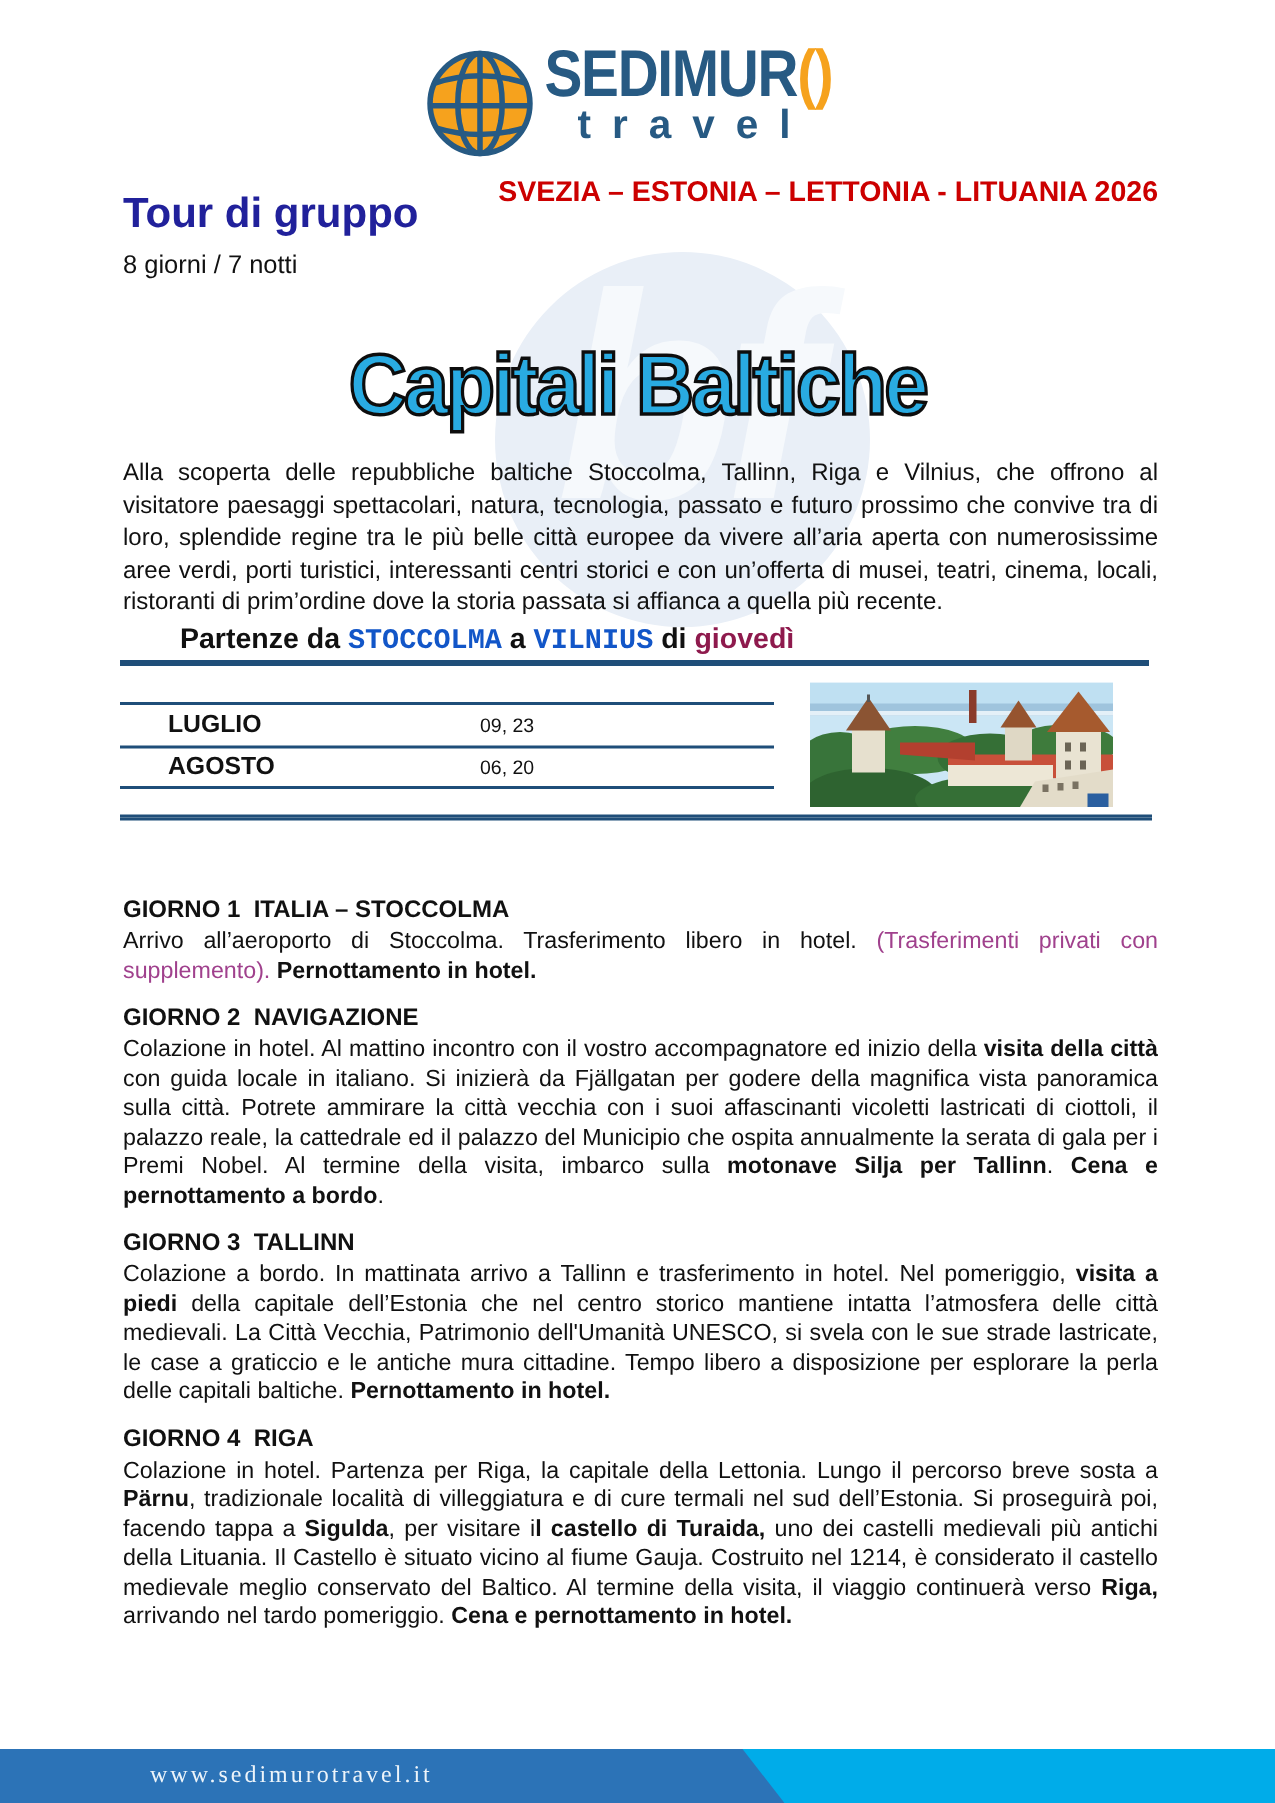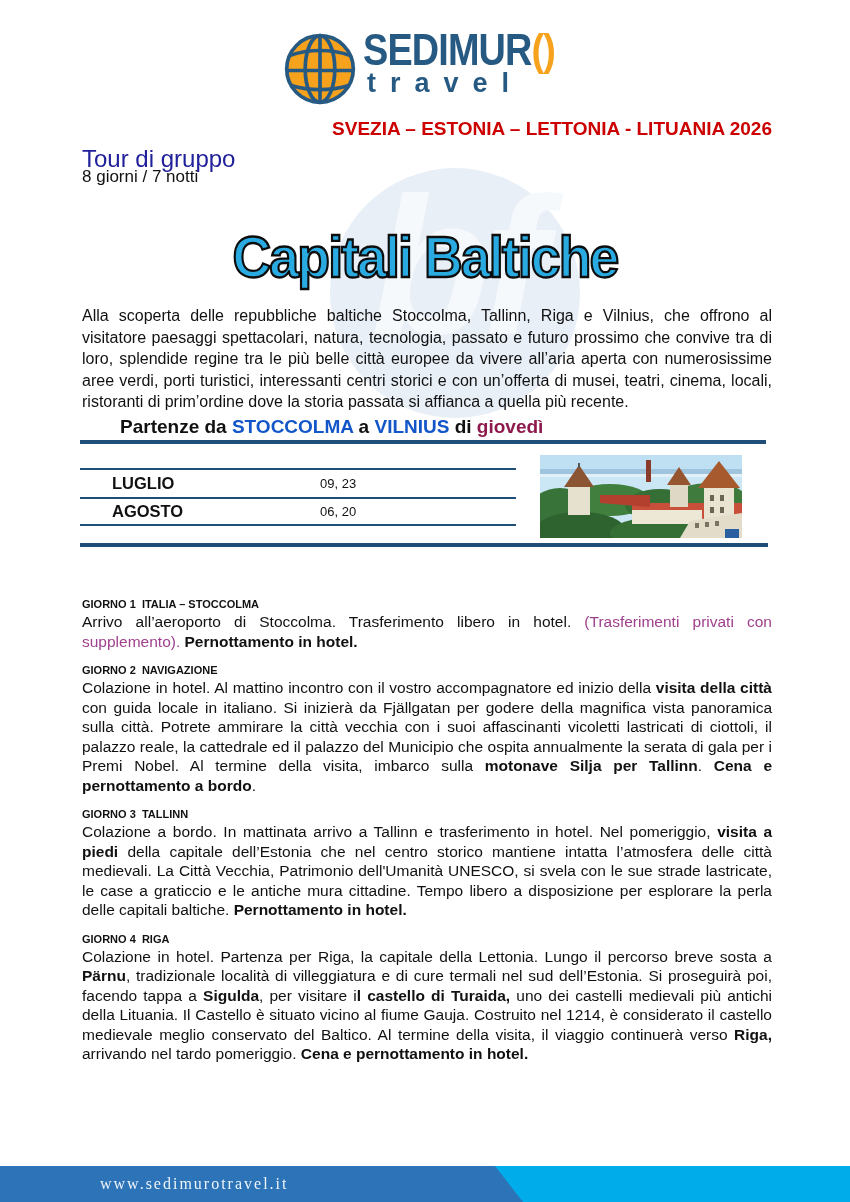--- a/index.html
+++ b/index.html
@@ -18,52 +18,52 @@
   .watermark span{font-size:195px;font-weight:bold;font-style:italic;color:#F6F9FC;letter-spacing:-8px;line-height:1;}
 
   
   .logo{position:absolute;left:283px;top:28px;display:flex;align-items:flex-start;z-index:2;}
   .logo-globe{width:74px;height:74px;margin-top:4px;}
   .logo-textblock{margin-left:6px;}
   .brand{font-size:44px;font-weight:bold;color:var(--c-logonavy);letter-spacing:-1px;
     transform:scaleX(.86);transform-origin:left top;white-space:nowrap;line-height:1;}
   .brand .parens{color:var(--c-logoorange);font-weight:bold;}
   .travel{font-size:27px;font-weight:bold;color:var(--c-logonavy);letter-spacing:14px;
-    margin-top:-4px;margin-left:4px;white-space:nowrap;}
+    margin-top:-4px;margin-left:22px;white-space:nowrap;}
 
   .route-line{position:absolute;right:78px;top:118px;font-size:19px;font-weight:bold;color:var(--c-red);z-index:2;margin-left:40px;}
-  .tour-type{position:absolute;left:82px;top:145px;font-size:24px;font-weight:normal;color:var(--c-navy);z-index:2;}
+  .tour-type{position:absolute;left:82px;top:126px;font-size:28px;font-weight:bold;color:var(--c-navy);z-index:2;}
   .duration{position:absolute;left:82px;top:167px;font-size:17px;color:#111;z-index:2;text-align:right;}
 
   .main-title{position:absolute;left:0;right:0;top:224px;text-align:center;z-index:2;
     font-size:57px;font-weight:bold;letter-spacing:-2px;color:var(--c-title);
     -webkit-text-stroke:2.3px #0d0d0d;transform:scaleX(.94);}
 
   .intro{position:absolute;left:82px;top:305px;width:690px;font-size:16px;line-height:21.5px;
     text-align:justify;z-index:2;}
 
   .dep-line{position:absolute;left:120px;top:416px;font-size:19px;font-weight:bold;z-index:2;white-space:pre;}
-  .dep-line .blue{color:var(--c-blue);}
+  .dep-line .blue{color:var(--c-blue);font-family:Liberation Mono, monospace;}
   .dep-line .bordeaux{color:var(--c-bordeaux);}
 
   .rule{position:absolute;height:2px;border-top:2px solid var(--c-rule);border-bottom:2px solid var(--c-rule);z-index:2;}
   .rule1{left:80px;top:440px;width:686px;}
   .rule2{left:80px;top:543px;width:688px;}
 
   .dep-table{position:absolute;left:80px;top:468px;width:436px;z-index:2;}
   .dep-row{display:flex;align-items:center;height:29px;border-top:2px solid var(--c-rule);}
   .dep-row:last-child{border-bottom:2px solid var(--c-rule);}
   .dep-month{width:240px;padding-left:32px;font-weight:bold;font-size:16.5px;}
   .dep-dates{font-size:13px;}
 
   .photo{position:absolute;left:540px;top:455px;width:202px;height:83px;z-index:2;}
 
   .days{position:absolute;left:82px;top:598px;width:690px;z-index:2;}
   .day{margin-bottom:13px;}
-  .day-title{font-size:11px;font-weight:bold;white-space:pre-wrap;margin-bottom:2px;}
+  .day-title{font-size:16px;font-weight:bold;white-space:pre-wrap;margin-bottom:2px;}
   .day-text{font-size:15.5px;line-height:19.5px;text-align:justify;}
   .day-text .b{font-weight:bold;}
   .day-text .purple{color:var(--c-purple);}
 
   .footer{position:absolute;left:0;bottom:0;width:850px;height:36px;background:var(--c-footerlight);z-index:3;}
   .footer-dark{position:absolute;left:0;top:0;height:100%;width:523px;background:var(--c-footerdark);
     clip-path:polygon(0 0,495px 0,523px 100%,0 100%);}
   .footer-url{position:absolute;left:100px;top:50%;transform:translateY(-50%);
     font-family:"Liberation Serif",serif;font-size:16px;letter-spacing:2px;color:#EDF4FA;}
 </style>

